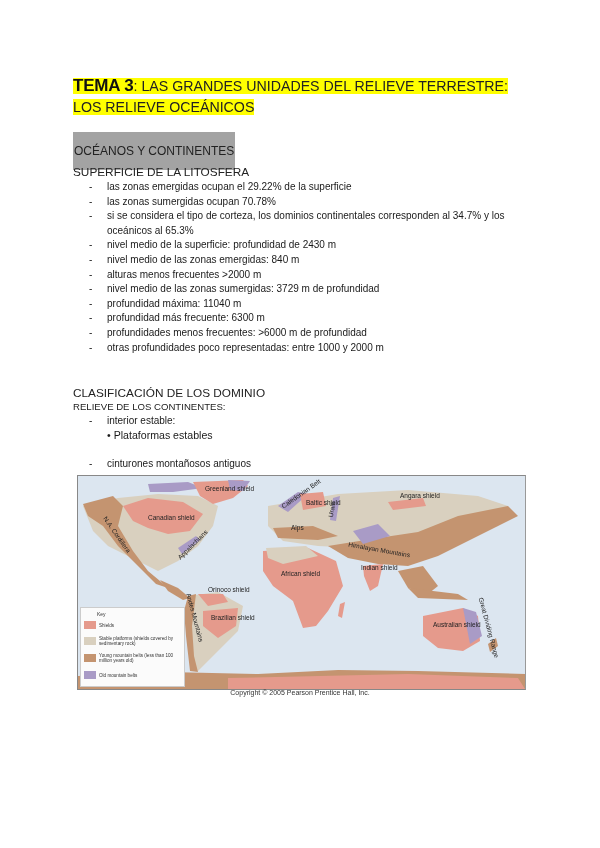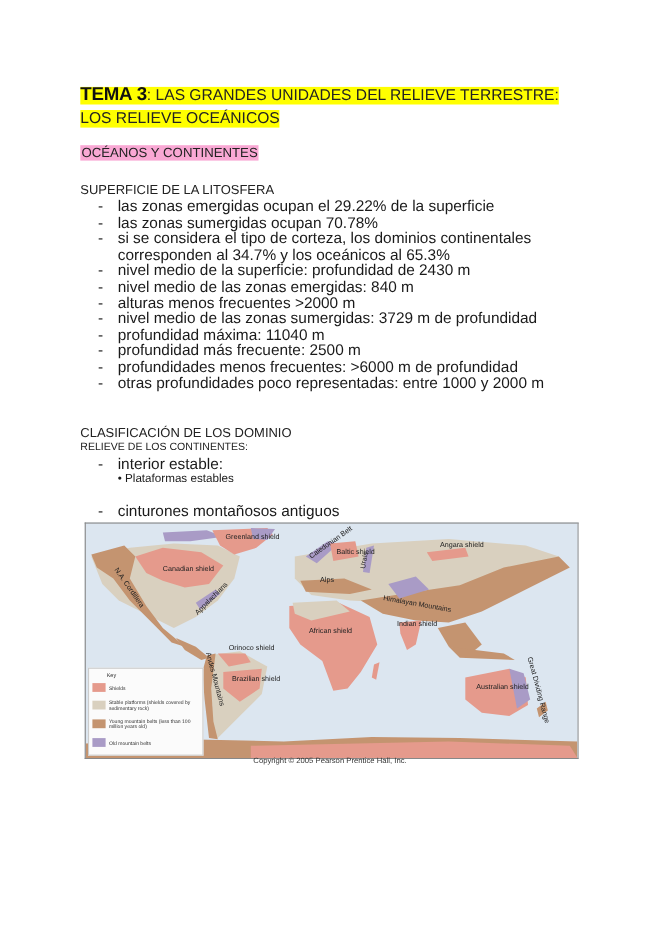--- a/index.html
+++ b/index.html
@@ -6,27 +6,27 @@
   body { width: 600px; height: 848px; position: relative; overflow: hidden;
          font-family: "Liberation Sans", sans-serif; color: #111; }
   .page { position: absolute; left: 0; top: 0; width: 541px; height: 848px; }
 
   .title { position: absolute; left: 73px; top: 75px; width: 460px; line-height: 21px; font-size: 14.2px; }
   .title .hl { background: #ffff00; }
   .title .tema { font-weight: bold; font-size: 17px; letter-spacing: -0.2px; }
   .title .rest { color: #222; }
 
   .section-pink { position: absolute; left: 73px; top: 132px; font-size: 12px;
-                  background: #f9a8d4; padding: 0 1px; color: #222; }
+                  background: #a3a3a3; padding: 12px 1px; color: #222; }
 
   .h2 { position: absolute; left: 73px; font-size: 11.8px; color: #222; }
   .h3 { position: absolute; left: 73px; font-size: 10.6px; color: #222; }
 
   ul.dash { position: absolute; left: 73px; margin: 0; padding: 0; list-style: none; width: 460px; }
-  ul.dash li { position: relative; padding-left: 34px; font-size: 14px; line-height: 14.6px; color: #1a1a1a; }
+  ul.dash li { position: relative; padding-left: 34px; font-size: 10px; line-height: 14.6px; color: #1a1a1a; }
   ul.dash li::before { content: "-"; position: absolute; left: 16px; top: 0; }
   .sub-bullet { display: block; font-size: 10.6px; line-height: 14.6px; color: #1a1a1a; padding-left: 34px; }
 
   .map { position: absolute; left: 77px; top: 475px; width: 447px; height: 213px;
          background: #dce6f0; border: 1px solid #888; border-right-color: #999; overflow: hidden; }
   .map svg { position: absolute; left: 0; top: 0; }
   .legend { position: absolute; left: 2px; top: 131px; width: 103px; height: 78px; background: #fbfbfb;
             border: 1px solid #ccc; font-size: 4.6px; color: #333; }
   .legend .key { position: absolute; left: 16px; top: 3px; font-size: 5px; }
   .legend .row { position: absolute; left: 3px; display: flex; align-items: center; }
@@ -50,21 +50,21 @@
   <div class="h2" style="top:165px;">SUPERFICIE DE LA LITOSFERA</div>
   <ul class="dash" style="top:180px;">
     <li>las zonas emergidas ocupan el 29.22% de la superficie</li>
     <li>las zonas sumergidas ocupan 70.78%</li>
     <li>si se considera el tipo de corteza, los dominios continentales corresponden al 34.7% y los oceánicos al 65.3%</li>
     <li>nivel medio de la superficie: profundidad de 2430 m</li>
     <li>nivel medio de las zonas emergidas: 840 m</li>
     <li>alturas menos frecuentes &gt;2000 m</li>
     <li>nivel medio de las zonas sumergidas: 3729 m de profundidad</li>
     <li>profundidad máxima: 11040 m</li>
-    <li>profundidad más frecuente: 2500 m</li>
+    <li>profundidad más frecuente: 6300 m</li>
     <li>profundidades menos frecuentes: &gt;6000 m de profundidad</li>
     <li>otras profundidades poco representadas: entre 1000 y 2000 m</li>
   </ul>
 
   <div class="h2" style="top:386px;">CLASIFICACIÓN DE LOS DOMINIO</div>
   <div class="h3" style="top:401px; font-size:9.6px;text-align:center;">RELIEVE DE LOS CONTINENTES:</div>
   <ul class="dash" style="top:414px;">
     <li>
       <span>interior estable:</span>
     </li>

